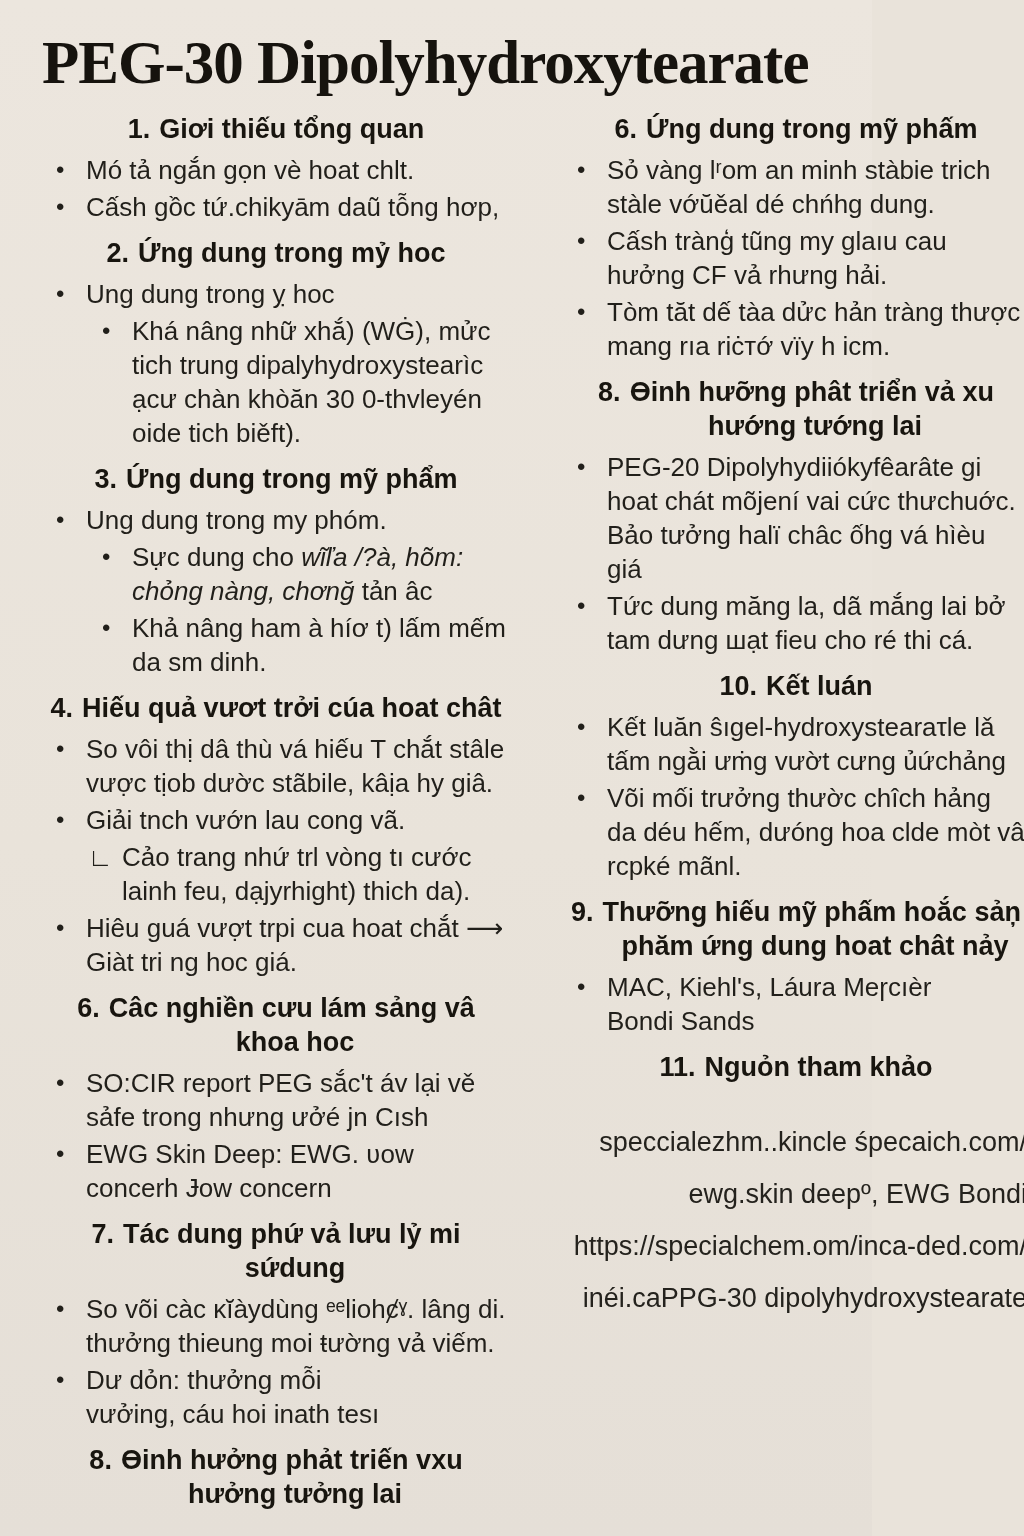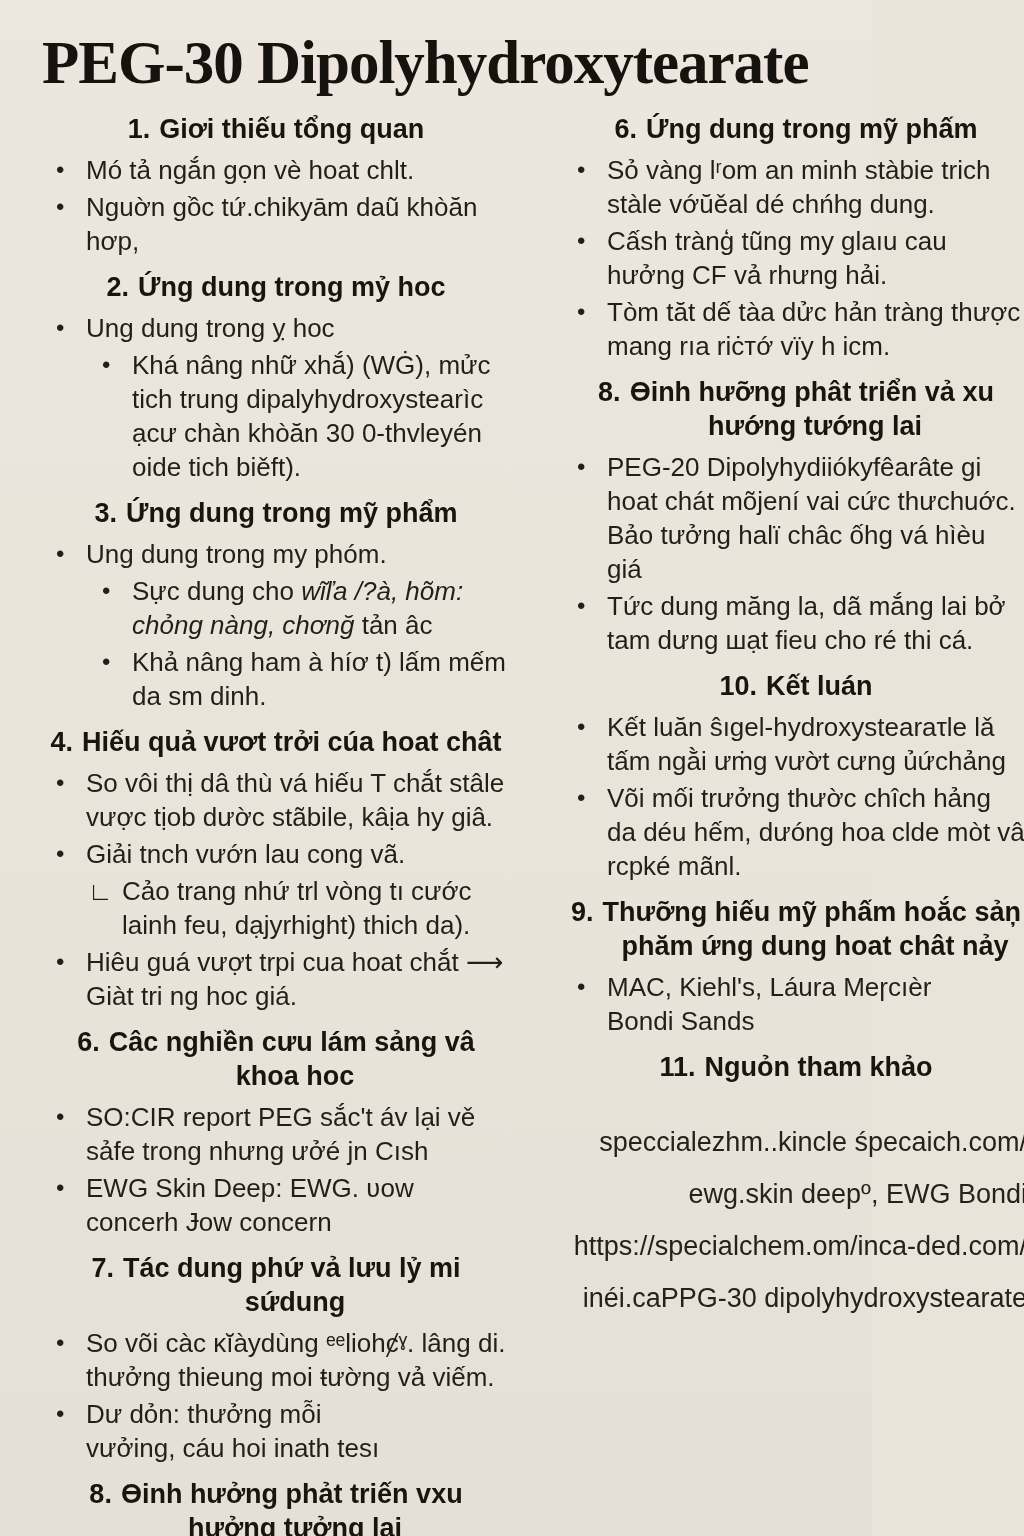--- a/index.html
+++ b/index.html
@@ -87,21 +87,21 @@
   <h1 class="title">PEG-30 Dipolyhydroxytearate</h1>
   <div class="col col-left">
       <section class="sec">
         <div class="sec-heading"><span class="sec-num">1.</span><span>Giơi thiếu tổng quan</span></div>
         <div class="item l1">
           <span class="marker">•</span>
           <span class="itext">Mó tả ngắn gọn vè hoat chlt.</span>
         </div>
         <div class="item l1">
           <span class="marker">•</span>
-          <span class="itext">Nguờn gồc tứ.chikyām daũ khòăn hơp,</span>
+          <span class="itext">Cấsh gồc tứ.chikyām daũ tỗng hơp,</span>
         </div>
       </section>
       <section class="sec">
         <div class="sec-heading"><span class="sec-num">2.</span><span>Ứng dung trong mỷ hoc</span></div>
         <div class="item l1">
           <span class="marker">•</span>
           <span class="itext">Ung dung trong ỵ hoc</span>
         </div>
         <div class="item l2">
           <span class="marker">•</span>

